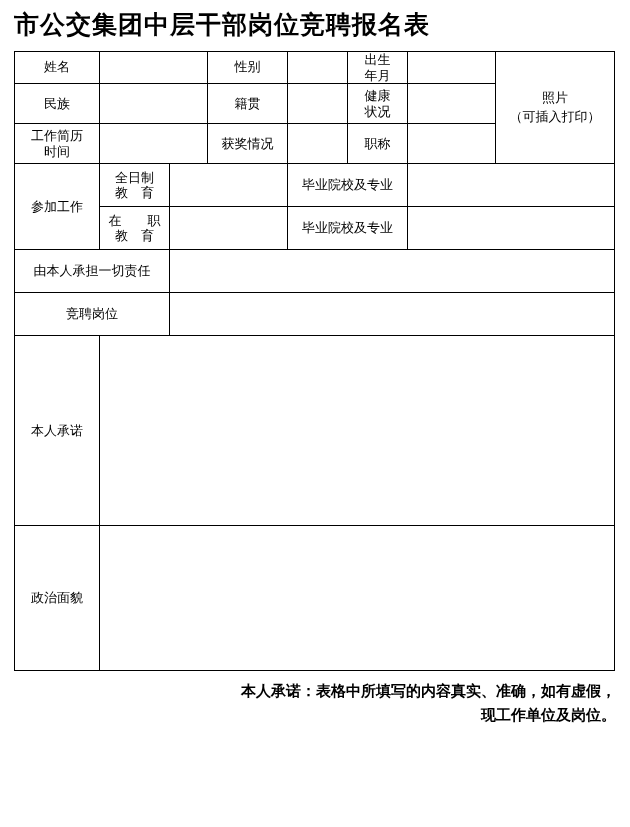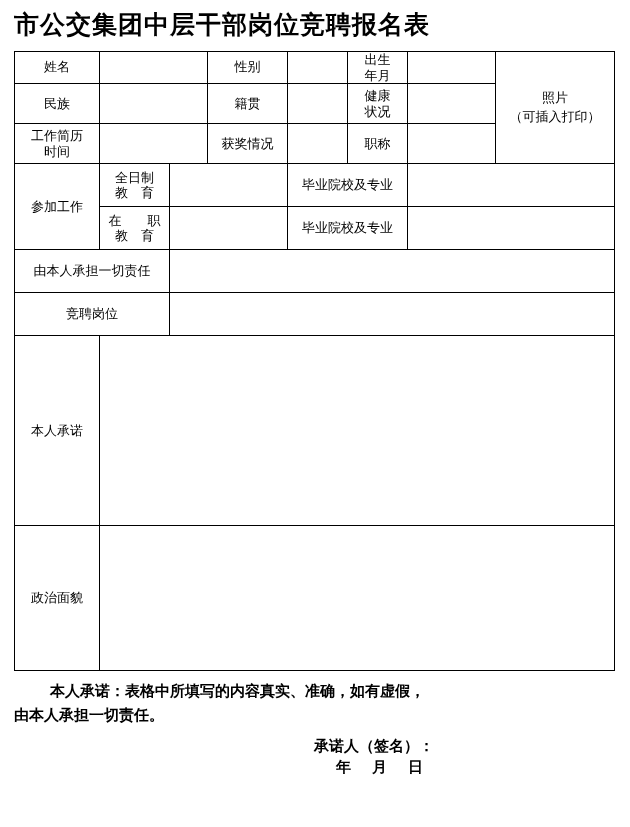--- a/index.html
+++ b/index.html
@@ -63,20 +63,21 @@
   }
   .tall-label {
     vertical-align: middle;
   }
   .promise {
     margin-top: 8px;
     font-size: 15px;
     line-height: 1.6;
     font-family: "DejaVu Sans", "Liberation Sans", sans-serif;
     font-weight: bold;
+    text-align: right;
   }
   .promise .indent {
     display: block;
     text-indent: 36px;
   }
   .sign-block {
     margin-top: 10px;
     font-size: 15px;
     font-family: "DejaVu Sans", "Liberation Sans", sans-serif;
     font-weight: bold;
@@ -187,21 +188,17 @@
 
       <tr style="height:145px">
         <td class="label">政治面貌</td>
         <td class="blank" colspan="7"></td>
       </tr>
     </tbody>
   </table>
 
   <div class="promise">
     <span class="indent">本人承诺：表格中所填写的内容真实、准确，如有虚假，</span>
-    <span>由本人承担一切责任。</span>
+    <span>现工作单位及岗位。</span>
   </div>
 
-  <div class="sign-block">
-    <span>承诺人（签名）：</span>
-    <span class="date-line">年　月　日</span>
-  </div>
 
 </div>
 
 </body></html>

